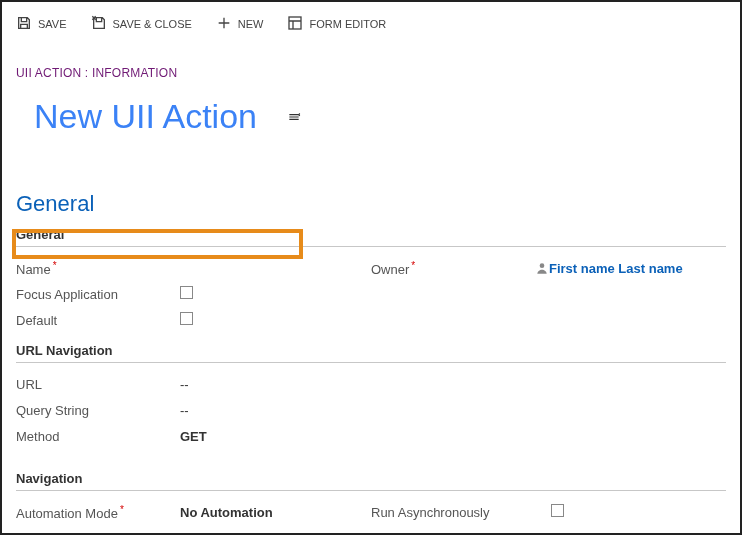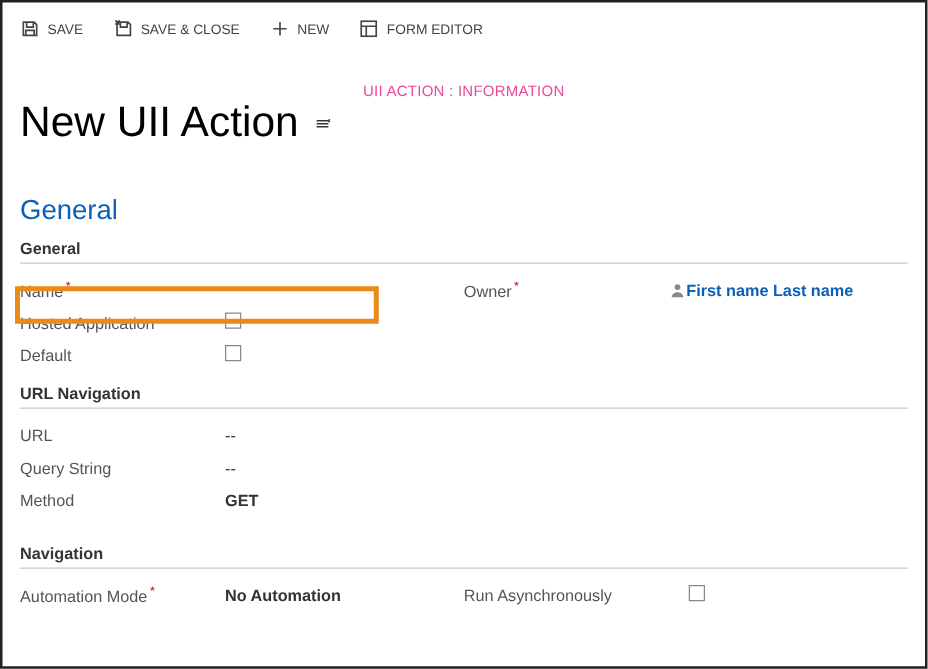--- a/index.html
+++ b/index.html
@@ -31,35 +31,34 @@
     align-items: center;
     gap: 6px;
     cursor: pointer;
   }
   .tb-btn svg { width: 16px; height: 16px; flex: 0 0 auto; }
   
   .breadcrumb {
     margin-top: 28px;
     font-size: 12px;
     letter-spacing: .2px;
-    color: #ec4899;
-    text-align: center;
+    color: #701a75;
   }
   
   .title-row {
     display: flex;
     align-items: center;
     gap: 12px;
     margin-top: 0;
   }
   .page-title {
     font-size: 34px;
     font-weight: 300;
-    color: #000000;
-    margin: 0;
+    color: #3b82f6;
+    margin: 18px;
     line-height: 1.1;
   }
   .title-menu svg { width: 14px; height: 14px; display:block; }
   
   .section-title {
     color: #0b61b8;
     font-size: 22px;
     font-weight: 400;
     margin-top: 38px;
     margin-bottom: 6px;
@@ -174,21 +173,21 @@
   <div class="sub-title">General</div>
 
   <div class="two-col">
     <div class="col">
       <div class="row">
         <div class="label">
           <span>Name</span><span class="req">*</span>
         </div>
       </div>
       <div class="row">
-        <div class="label">Hosted Application</div>
+        <div class="label">Focus Application</div>
         <div class="value"><span class="checkbox"></span></div>
       </div>
       <div class="row">
         <div class="label">Default</div>
         <div class="value"><span class="checkbox"></span></div>
       </div>
     </div>
     <div class="col">
       <div class="row">
         <div class="label">

